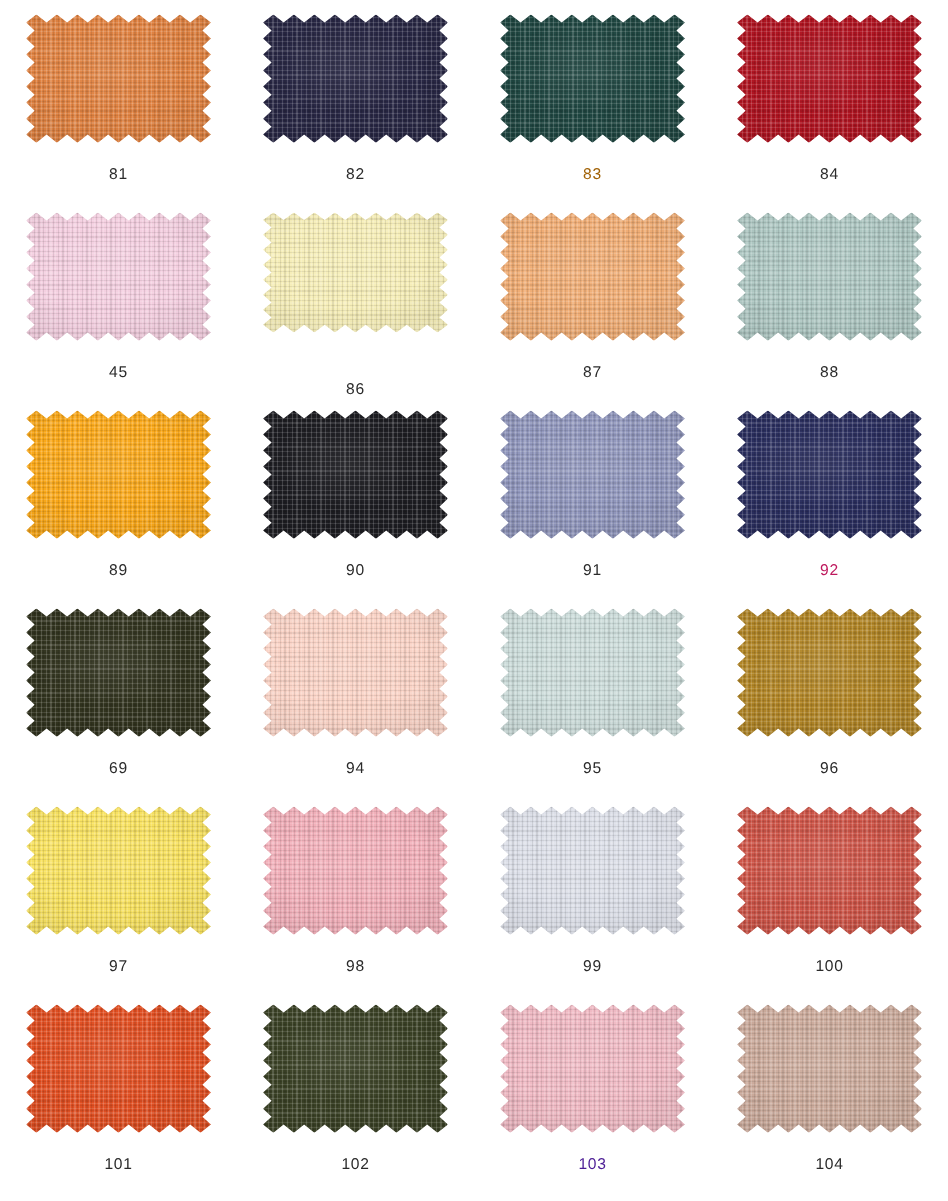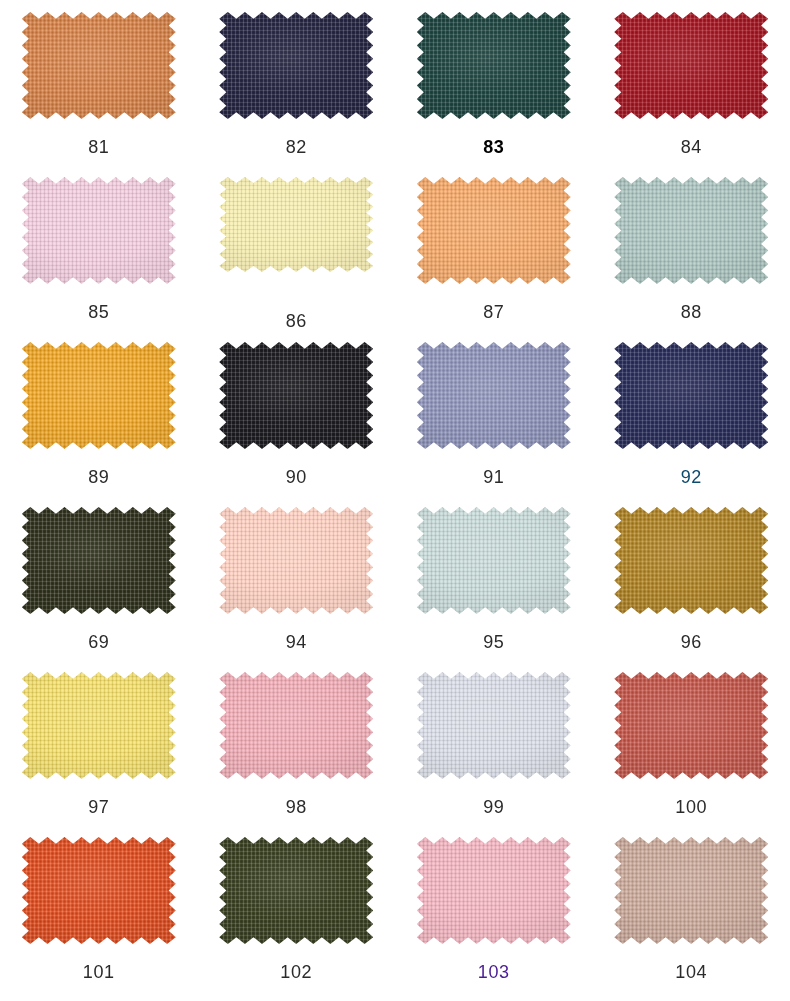--- a/index.html
+++ b/index.html
@@ -120,21 +120,21 @@
         rgba(255,255,255,0.07) 0%,
         rgba(255,255,255,0.00) 60%,
         rgba(0,0,0,0.05) 100%);
     pointer-events: none;
     z-index: 2;
   }
 
   
   .swatch-label {
     margin-top: 19px;
-    font-size: 18px;
+    font-size: 13px;
     line-height: 1;
     color: #2b2b2b;
     letter-spacing: 0.6px;
     text-align: center;
     user-select: none;
   }
 </style>
 </head>
 <body>
 
@@ -148,33 +148,33 @@
     <div class="swatch-cell">
       <div class="swatch-chip">
         <div class="chip-body" style="background-color: rgb(40, 39, 68);"></div>
       </div>
       <div class="swatch-label" style="color: rgb(43, 43, 43);">82</div>
     </div>
     <div class="swatch-cell">
       <div class="swatch-chip">
         <div class="chip-body" style="background-color: rgb(32, 71, 66);"></div>
       </div>
-      <div class="swatch-label" style="color: #000000; font-weight: bold;">83</div>
+      <div class="swatch-label" style="color: #a16207;">83</div>
     </div>
     <div class="swatch-cell">
       <div class="swatch-chip">
         <div class="chip-body" style="background-color: rgb(176, 20, 33);"></div>
       </div>
       <div class="swatch-label" style="color: rgb(43, 43, 43);">84</div>
     </div>
     <div class="swatch-cell">
       <div class="swatch-chip">
         <div class="chip-body" style="background-color: rgb(244, 207, 224);"></div>
       </div>
-      <div class="swatch-label" style="color: rgb(43, 43, 43);">85</div>
+      <div class="swatch-label" style="color: rgb(43, 43, 43);">45</div>
     </div>
     <div class="swatch-cell">
       <div class="swatch-chip">
         <div class="chip-body" style="background-color: rgb(246, 238, 184);"></div>
       </div>
       <div class="swatch-label" style="color: rgb(43, 43, 43); margin-top: 40px;">86</div>
     </div>
     <div class="swatch-cell">
       <div class="swatch-chip">
         <div class="chip-body" style="background-color: rgb(240, 173, 117);"></div>
@@ -202,21 +202,21 @@
     <div class="swatch-cell">
       <div class="swatch-chip">
         <div class="chip-body" style="background-color: rgb(144, 150, 188);"></div>
       </div>
       <div class="swatch-label" style="color: rgb(43, 43, 43);">91</div>
     </div>
     <div class="swatch-cell">
       <div class="swatch-chip">
         <div class="chip-body" style="background-color: rgb(42, 46, 94);"></div>
       </div>
-      <div class="swatch-label" style="color: #0c4a6e; text-align: right;">92</div>
+      <div class="swatch-label" style="color: #be185d; text-align: right;">92</div>
     </div>
     <div class="swatch-cell">
       <div class="swatch-chip">
         <div class="chip-body" style="background-color: rgb(50, 52, 31);"></div>
       </div>
       <div class="swatch-label" style="color: rgb(43, 43, 43);">69</div>
     </div>
     <div class="swatch-cell">
       <div class="swatch-chip">
         <div class="chip-body" style="background-color: rgb(250, 211, 198);"></div>

